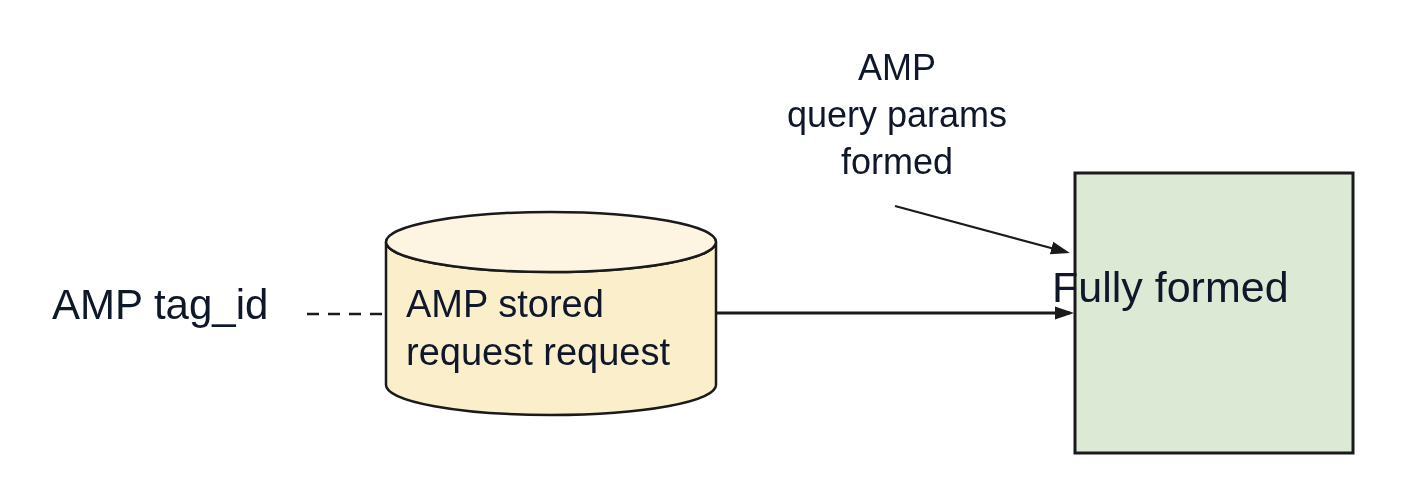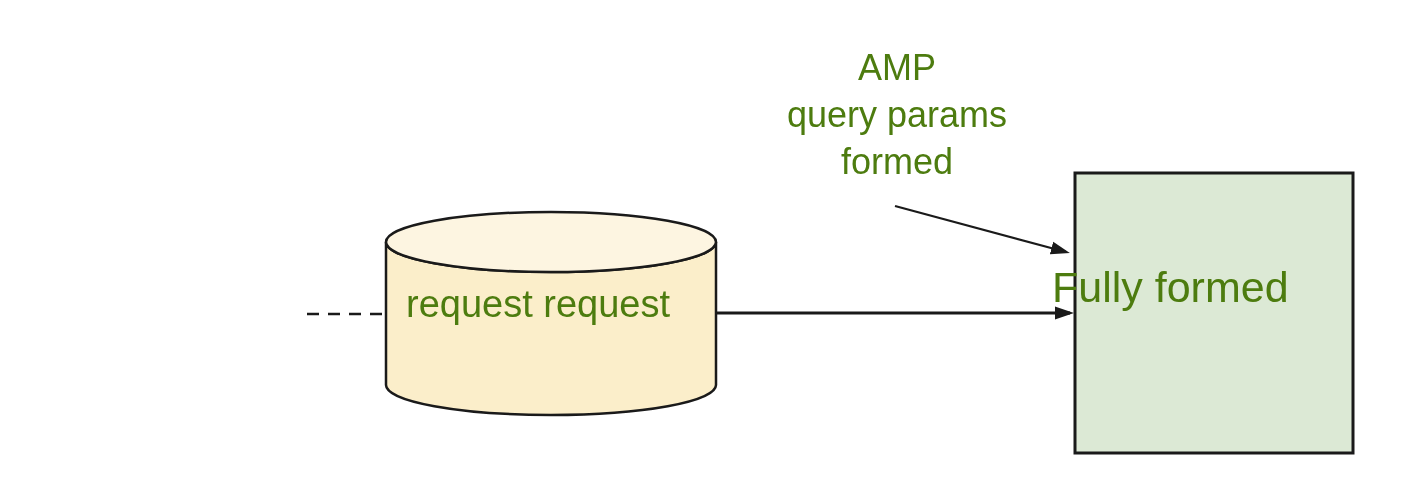--- a/index.html
+++ b/index.html
@@ -17,21 +17,21 @@
   }
   .shapes-svg {
     position: absolute;
     left: 0;
     top: 0;
     width: 1426px;
     height: 498px;
   }
   .label {
     position: absolute;
-    color: #4d7c0f;
+    color: #0f172a;
     white-space: nowrap;
   }
   .label-tag-id {
     left: 52px;
     top: 281px;
     font-size: 42px;
     line-height: 48px;
   }
   .label-query-params {
     left: 745px;
@@ -72,28 +72,30 @@
 
     <line x1="895" y1="206" x2="1066" y2="252" stroke-width="2.2" fill="none" marker-end="url(#arrowhead)" stroke="#1a1a1a"></line>
 
     <path d="M 386 242 L 386 385 A 165 30 0 0 0 716 385 L 716 242 A 165 30 0 0 1 386 242 Z" stroke-width="2.5" fill="#fbeeca" stroke="#1a1a1a"></path>
 
     <ellipse cx="551" cy="242" rx="165" ry="30" stroke-width="2.5" fill="#fdf5e1" stroke="#1a1a1a"></ellipse>
 
     <rect x="1075" y="173" width="278" height="280" stroke-width="3" fill="#dce9d5" stroke="#1a1a1a"></rect>
   </svg>
 
+  <div class="label label-tag-id">AMP tag_id</div>
 
   <div class="label label-query-params">
     <div>AMP</div>
     <div>query params</div>
     <div>formed</div>
   </div>
 
   <div class="label label-cylinder">
+    <div>AMP stored</div>
     <div>request request</div>
   </div>
 
   <div class="label label-ortb">
     <div>Fully formed</div>
   </div>
 
 </div>
 
 </body></html>

